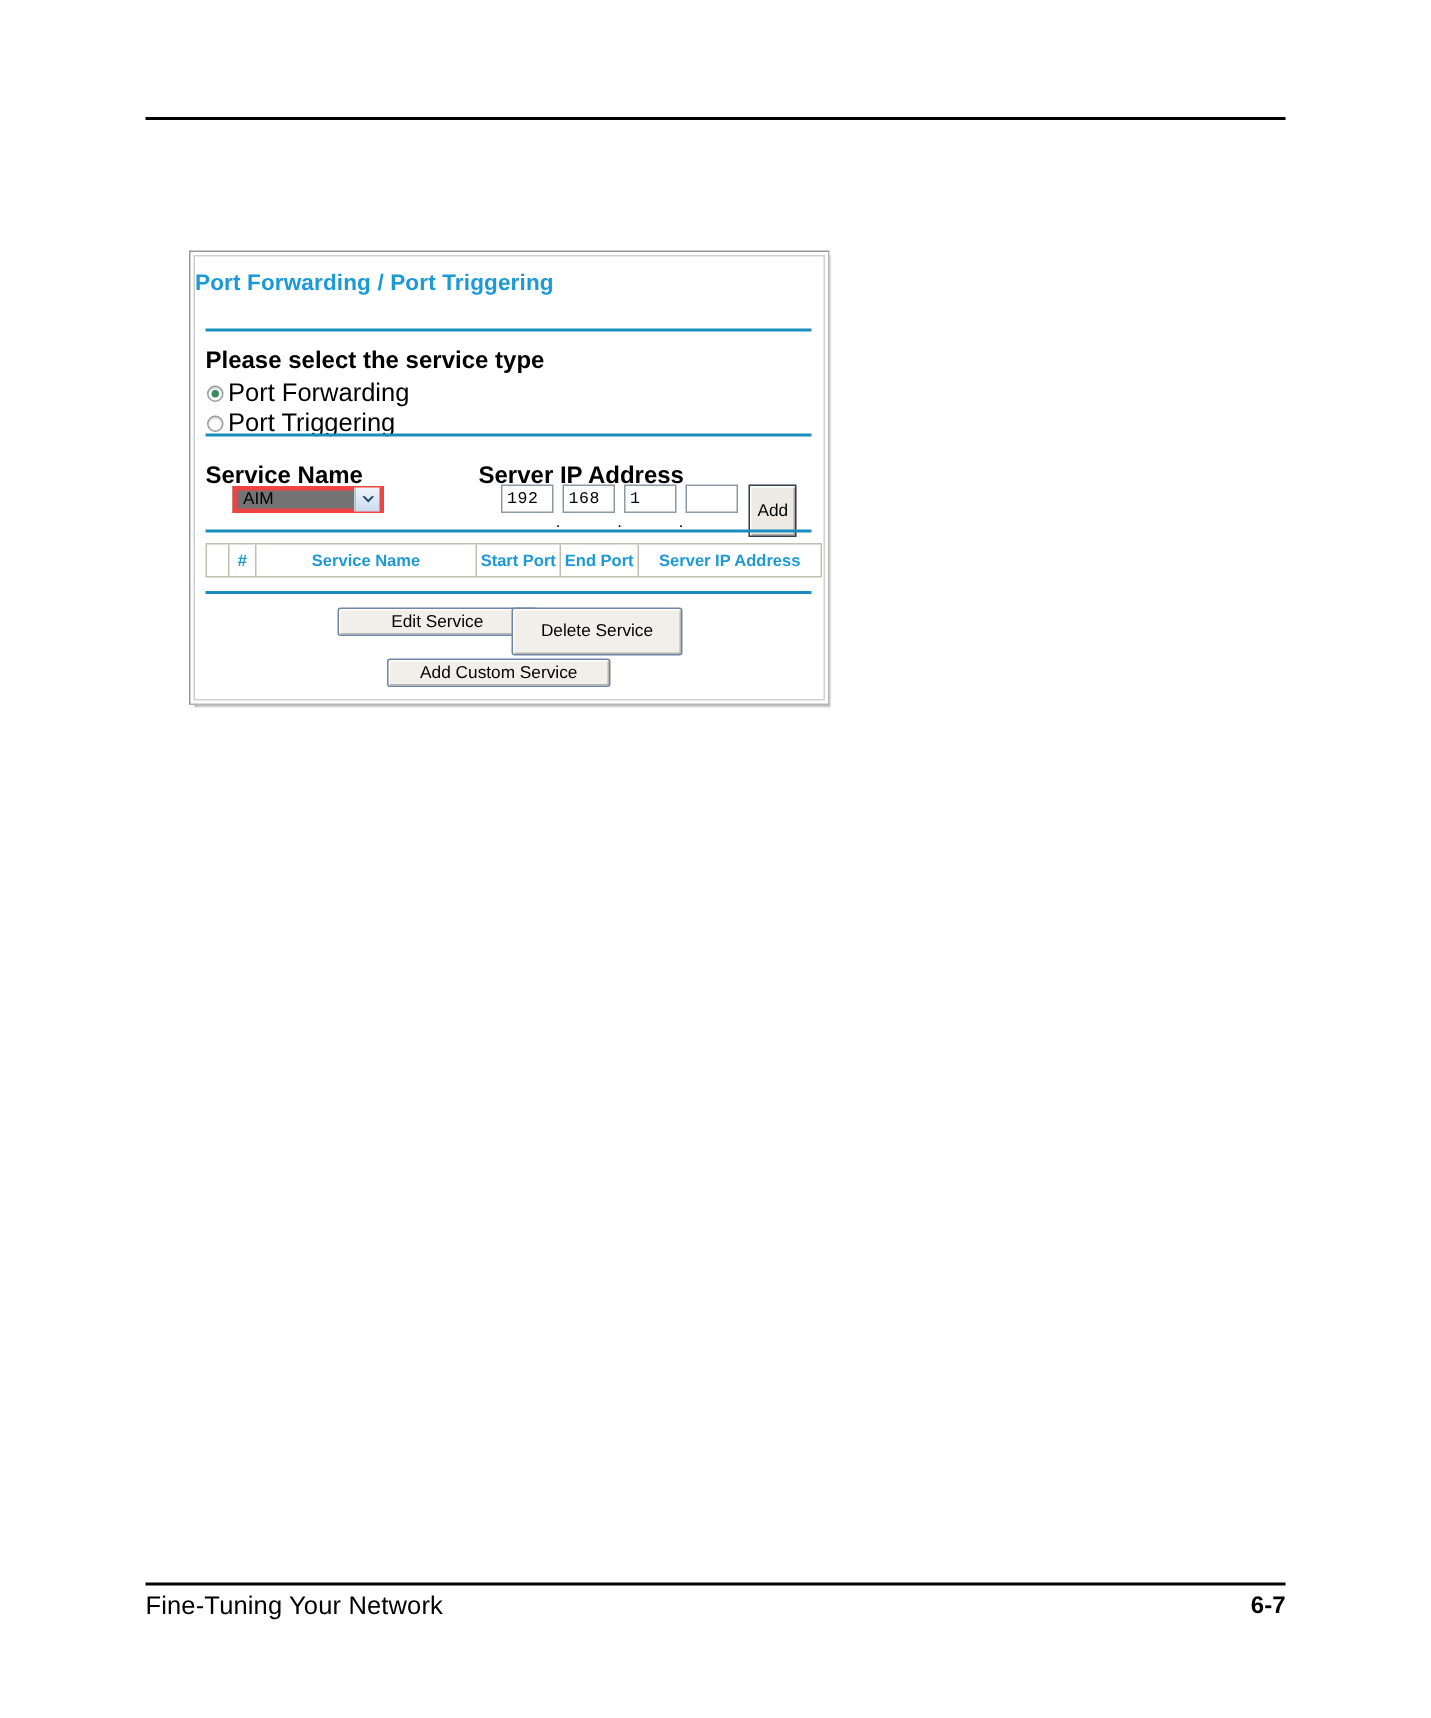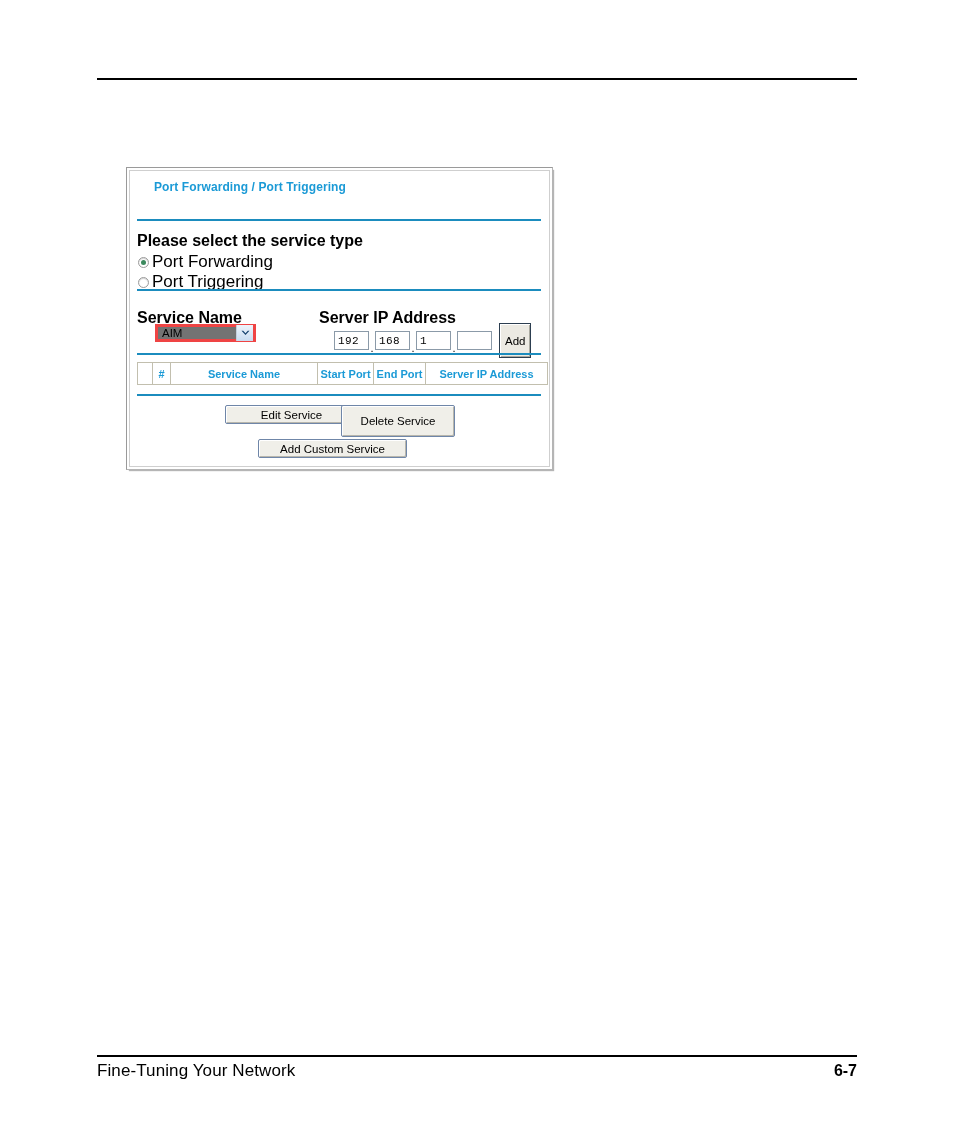--- a/index.html
+++ b/index.html
@@ -73,23 +73,23 @@
     top: 2px;
     right: 2px;
     bottom: 2px;
     background: #ffffff;
     border: 1px solid #cfcfcf;
     box-sizing: border-box;
   }
 
   .panel-title {
     position: absolute;
-    left: 24px;
+    left: 0;
     top: 9px;
-    font-size: 12px;
+    font-size: 15px;
     font-weight: bold;
     color: #1b9ad6;
     letter-spacing: 0.1px;
     white-space: nowrap;
   }
 
   .blue-rule {
     position: absolute;
     left: 7px;
     width: 404px;
@@ -181,21 +181,20 @@
     flex: 0 0 auto;
   }
   .select-arrow svg { display: block; }
 
   
   .ip-row {
     position: absolute;
     left: 188px;
     top: 152px;
     display: flex;
-    align-items: center;
     padding-left: 16px;
   }
   .ip-box {
     width: 35px;
     height: 19px;
     background: #ffffff;
     border: 1px solid #8b9aa8;
     box-sizing: border-box;
     font-family: "Liberation Mono", monospace;
     font-size: 11px;

